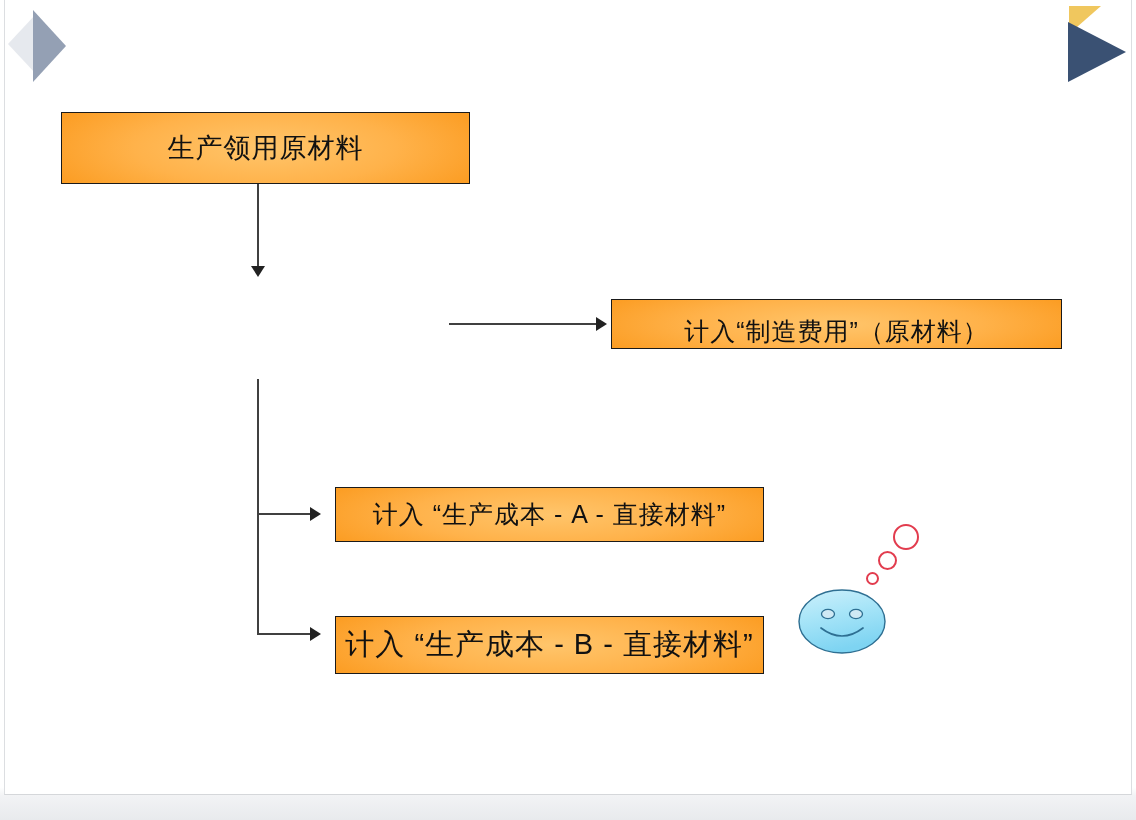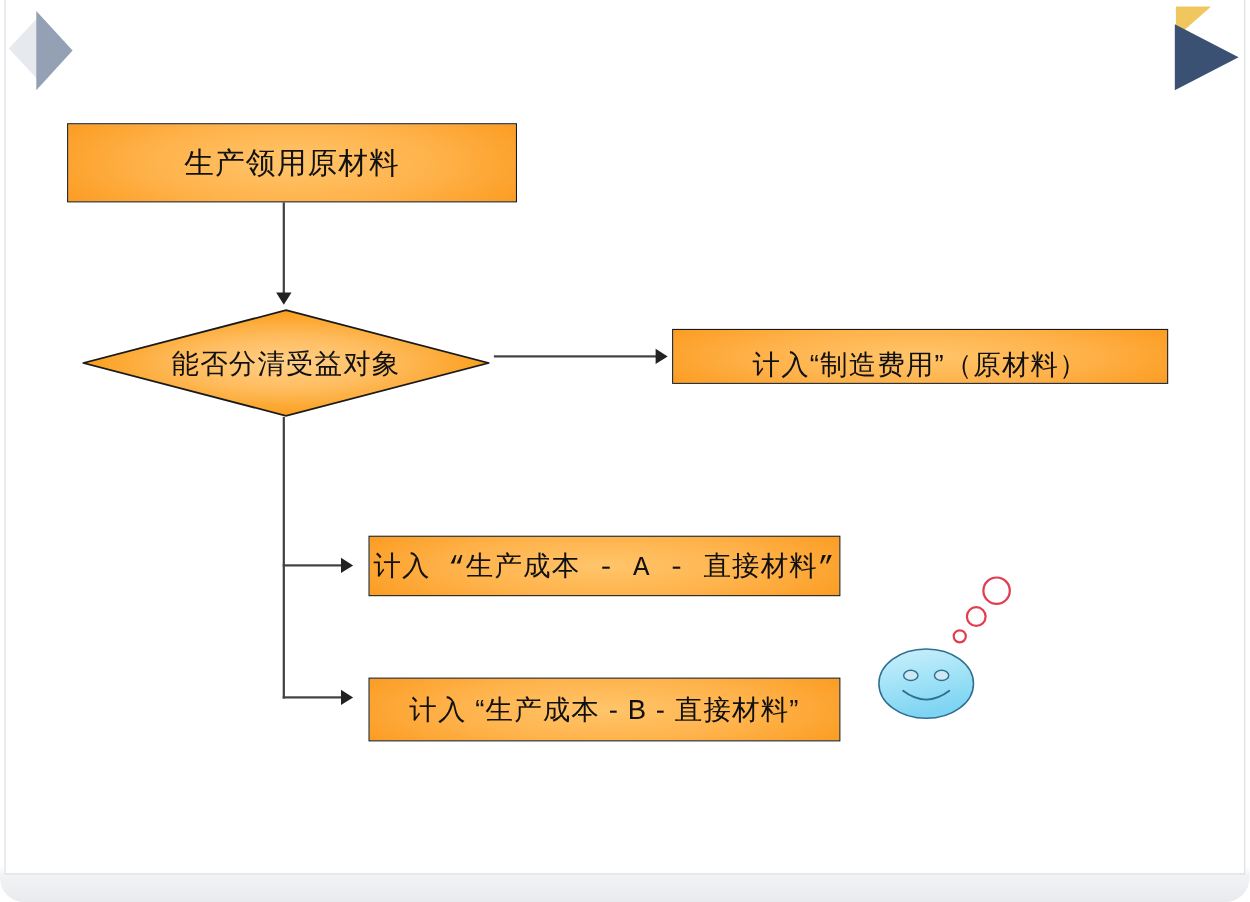--- a/index.html
+++ b/index.html
@@ -14,21 +14,20 @@
     overflow: hidden;
   }
 
   #slide {
     position: absolute;
     left: 0;
     top: 0;
     width: 1136px;
     height: 820px;
     background: linear-gradient(#ffffff 0%, #ffffff 96%, #f2f3f5 97%, #e8eaed 100%);
-    border-radius: 22px;
   }
 
   
   .canvas {
     position: absolute;
     left: 4px;
     top: 0px;
     width: 1128px;
     height: 795px;
     background: #ffffff;
@@ -112,31 +111,30 @@
     height: 50px;
     align-items: flex-end;
   }
   #node-overhead .label { font-size: 25px; }
 
   #node-cost-a {
     left: 335px;
     top: 487px;
     width: 429px;
     height: 55px;
-    font-family: Liberation Mono, monospace;
   }
   #node-cost-a .label { font-size: 25px; }
 
   #node-cost-b {
     left: 335px;
     top: 616px;
     width: 429px;
     height: 58px;
   }
-  #node-cost-b .label { font-size: 25px; }
+  #node-cost-b .label { font-size: 29px; }
 
   
   #node-decision {
     left: 75px;
     top: 281px;
     width: 370px;
     height: 98px;
   }
   #node-decision .diamond-shape {
     position: absolute;
@@ -233,34 +231,20 @@
   <div class="deco deco-tr-gold"></div>
   <div class="deco deco-tr-navy"></div>
 
   <div class="node box" id="node-raw-material">
     <span class="label">生产领用原材料</span>
   </div>
 
   <div class="connector v-line" style="left:257px; top:184px; height:83px;"></div>
   <div class="arrow-down" style="left:251px; top:266px;"></div>
 
-  <div class="node" id="node-decision">
-    <svg class="diamond-shape" viewBox="0 0 370 98" preserveAspectRatio="none">
-      <defs>
-        <radialGradient id="diamondGrad" cx="50%" cy="50%" r="62%">
-          <stop offset="0%" stop-color="#ffd089"></stop>
-          <stop offset="40%" stop-color="#ffbc5e"></stop>
-          <stop offset="75%" stop-color="#fba326"></stop>
-          <stop offset="100%" stop-color="#ef8a0a"></stop>
-        </radialGradient>
-      </defs>
-      <polygon points="185,1 369,49 185,97 1,49" fill="url(#diamondGrad)" stroke="#1a1a1a" stroke-width="1.6"></polygon>
-    </svg>
-    <span class="label">能否分清受益对象</span>
-  </div>
 
   <div class="connector h-line" style="left:449px; top:323px; width:150px;"></div>
   <div class="arrow-right" style="left:596px; top:317px;"></div>
 
   <div class="node box" id="node-overhead">
     <span class="label">计入“制造费用”（原材料）</span>
   </div>
 
   <div class="connector v-line" style="left:257px; top:379px; height:256px;"></div>
 

